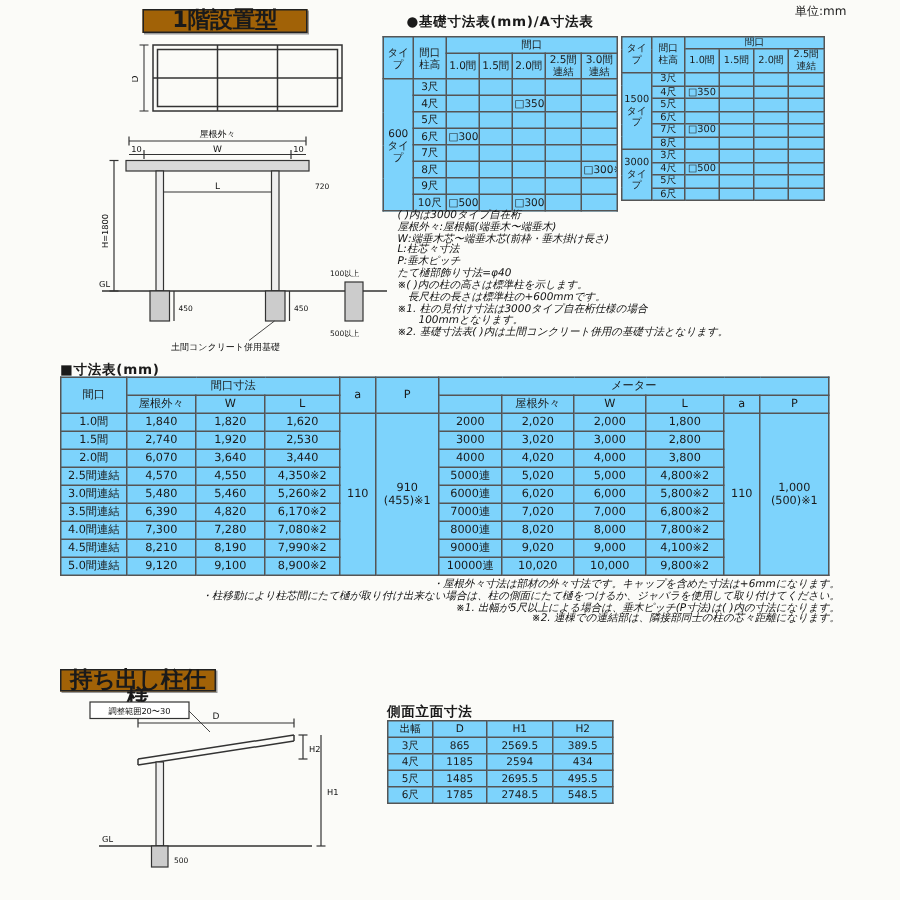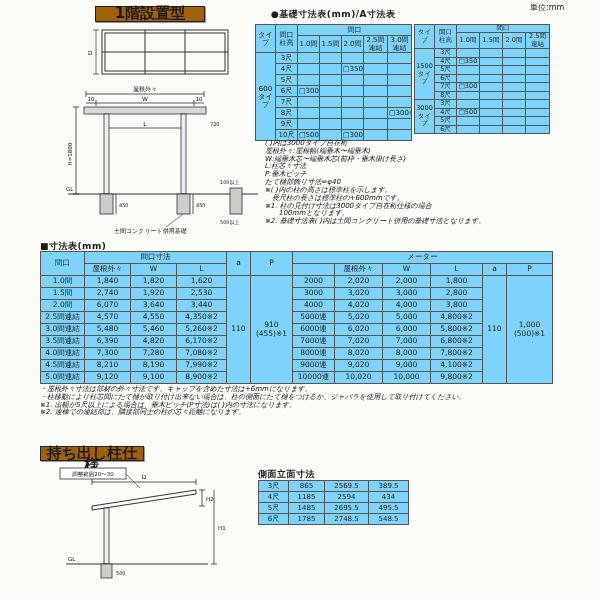--- a/index.html
+++ b/index.html
@@ -418,21 +418,21 @@
         <td>9,120</td>
         <td>9,100</td>
         <td>8,900※2</td>
         <td>10000連</td>
         <td>10,020</td>
         <td>10,000</td>
         <td>9,800※2</td>
       </tr>
     </tbody>
 </table>
-<div class="abs notes" style="left:40px;top:386px;width:520px;">
+<div class="abs notes" style="left:40px;top:386px;width:520px;text-align:right;">
     <div>・屋根外々寸法は部材の外々寸法です。キャップを含めた寸法は+6mmになります。</div>
     <div>・柱移動により柱芯間にたて樋が取り付け出来ない場合は、柱の側面にたて樋をつけるか、ジャバラを使用して取り付けてください。</div>
     <div>※1. 出幅が5尺以上による場合は、垂木ピッチ(P寸法)は( )内の寸法になります。</div>
     <div>※2. 連棟での連結部は、隣接部同士の柱の芯々距離になります。</div>
   </div>
 
 <div class="abs label-box" style="left:40px;top:446px;width:104px;height:15px;line-height:12px;">持ち出し柱仕様</div>
 
 <svg class="abs" style="left:58px;top:466px;" width="170" height="118">
   <rect x="2" y="2" width="66" height="11" fill="#fff" stroke="#333" stroke-width="0.8"></rect>
@@ -469,20 +469,26 @@
 <div class="abs sec-title" style="left:258px;top:468px;">側面立面寸法</div>
 <table class="abs st" style="left:258px;top:480px;width:150px;">
   <colgroup>
       <col style="width:30px">
       <col style="width:36px">
       <col style="width:44px">
       <col style="width:40px">
     </colgroup>
   <tbody>
       <tr>
+        <td>出幅</td>
+        <td>D</td>
+        <td>H1</td>
+        <td>H2</td>
+      </tr>
+      <tr>
         <td>3尺</td>
         <td>865</td>
         <td>2569.5</td>
         <td>389.5</td>
       </tr>
       <tr>
         <td>4尺</td>
         <td>1185</td>
         <td>2594</td>
         <td>434</td>

